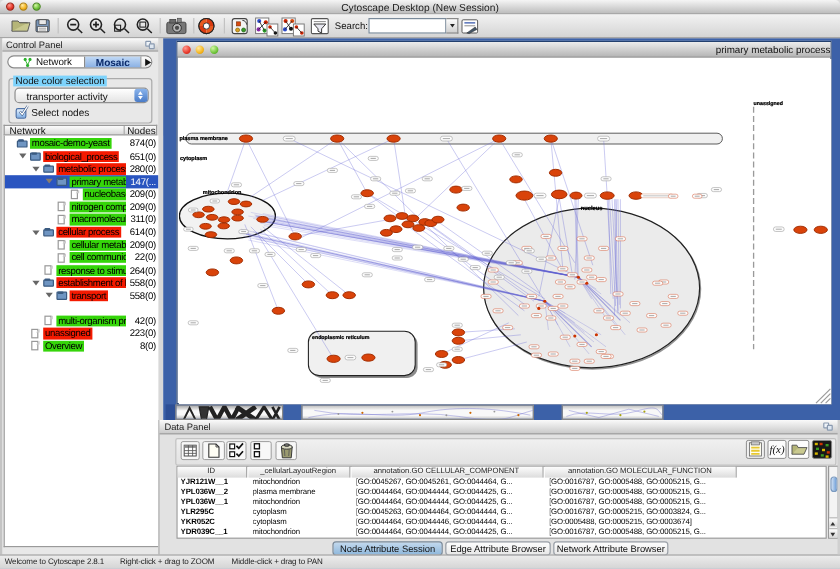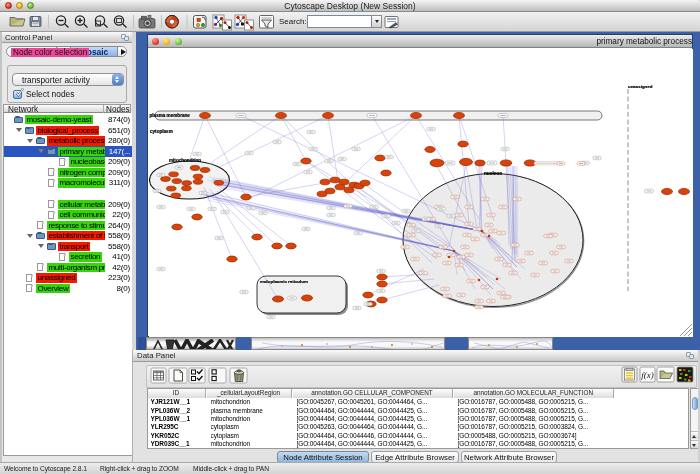--- a/index.html
+++ b/index.html
@@ -120,21 +120,21 @@
         <path d="M2 2 L4 6 M6 2 L4 6" stroke="#2ab02a" stroke-width="0.8" fill="none"></path>
       </svg>
    <div class="abs" style="left:23px;top:0;width:40px;height:11px;font-size:8.2px;line-height:10.5px;color:#111">Network</div>
    <div class="abs" style="left:63px;top:0;width:48px;height:11px;background:linear-gradient(#c2daf6,#7fa8e0);border-left:1px solid #8a8a8a;border-right:1px solid #8a8a8a;text-align:center;font-size:8.4px;font-weight:bold;line-height:10.5px;color:#0a2a6a">Mosaic</div>
    <div class="abs" style="left:111px;top:0;width:10px;height:11px;background:linear-gradient(#fdfdfd,#e0e0e0)">
      <div class="abs" style="left:2.5px;top:2.2px;width:0;height:0;border-top:3.2px solid transparent;border-bottom:3.2px solid transparent;border-left:5px solid #111"></div>
    </div>
  </div>
 
  <div class="abs" style="left:5px;top:33px;width:120px;height:38px;border:1px solid #aaa;border-radius:3px"></div>
- <div class="abs" style="left:9px;top:16px;background:#ec4899;padding:0 2px;font-size:8.2px;color:#111">Node color selection</div>
+ <div class="abs" style="left:9px;top:31px;background:#7dd3fc;padding:0 2px;font-size:8.2px;color:#111">Node color selection</div>
 
  <div class="abs" style="left:10px;top:41px;width:112px;height:12.5px;background:linear-gradient(#ffffff,#e4e4e4);border:1px solid #909090;border-radius:4px;font-size:8.3px;line-height:12px;color:#111;padding-left:9px">transporter activity</div>
  <div class="abs" style="left:110px;top:42px;width:10.5px;height:10.5px;background:linear-gradient(#8ab4ec,#4a7cc8);border-radius:2.5px">
    <div class="abs" style="left:2.6px;top:1.6px;width:0;height:0;border-left:2.6px solid transparent;border-right:2.6px solid transparent;border-bottom:3px solid #fff"></div>
    <div class="abs" style="left:2.6px;top:6px;width:0;height:0;border-left:2.6px solid transparent;border-right:2.6px solid transparent;border-top:3px solid #fff"></div>
  </div>
 
  <div class="abs" style="left:11px;top:57.5px;width:9px;height:9px;background:linear-gradient(#e8f2fc,#7fb0e8);border:1px solid #4a70a8;border-radius:2px"></div>
  <svg class="abs" style="left:11.5px;top:54px" width="11" height="12" viewBox="0 0 11 12">
       <path d="M2.5 7 L4.5 9.3 L9 2.5" stroke="#2a4a7a" stroke-width="2" fill="none"></path>
@@ -193,20 +193,28 @@
           <div style="position:absolute;left:47.7px;top:1px;width:0;height:0;border-left:3px solid transparent;border-bottom:3px solid #ccc"></div>
           <div style="position:absolute;left:54px;top:0.6px;height:9.3px;line-height:9.3px;background:#35d50a;padding:0 1.5px;font-size:8px;letter-spacing:-0.3px;color:#000;white-space:nowrap;overflow:hidden;max-width:47px">nitrogen compo</div>
           <div style="position:absolute;right:2px;top:0.6px;font-size:8px;letter-spacing:-0.2px;line-height:9.3px;color:#000">209(0)</div>
         </div>
         <div style="position:absolute;left:0;top:176.5px;width:128px;height:10.55px">
           <div style="position:absolute;left:43.5px;top:1px;width:6.5px;height:8px;background:#fff;border:0.6px solid #999"></div>
           <div style="position:absolute;left:47.7px;top:1px;width:0;height:0;border-left:3px solid transparent;border-bottom:3px solid #ccc"></div>
           <div style="position:absolute;left:54px;top:0.6px;height:9.3px;line-height:9.3px;background:#35d50a;padding:0 1.5px;font-size:8px;letter-spacing:-0.3px;color:#000;white-space:nowrap;overflow:hidden;max-width:47px">macromolecule</div>
           <div style="position:absolute;right:2px;top:0.6px;font-size:8px;letter-spacing:-0.2px;line-height:9.3px;color:#000">311(0)</div>
         </div>
+        <div style="position:absolute;left:0;top:187.1px;width:128px;height:10.55px">
+          <div style="position:absolute;left:23px;top:3.2px;width:0;height:0;border-left:3.2px solid transparent;border-right:3.2px solid transparent;border-top:4.2px solid #666"></div>
+          <div style="position:absolute;left:32px;top:2.2px;width:9px;height:6.5px;background:#6f95c2;border:0.5px solid #3a5a80;border-radius:1px">
+            <div style="position:absolute;left:0;top:-1.6px;width:4.5px;height:2px;background:#6f95c2;border:0.5px solid #3a5a80;border-radius:1px"></div>
+          </div>
+          <div style="position:absolute;left:43px;top:0.6px;height:9.3px;line-height:9.3px;background:#f41a00;padding:0 1.5px;font-size:8px;letter-spacing:-0.3px;color:#000;white-space:nowrap;overflow:hidden;max-width:58px">cellular process</div>
+          <div style="position:absolute;right:2px;top:0.6px;font-size:8px;letter-spacing:-0.2px;line-height:9.3px;color:#000">614(0)</div>
+        </div>
         <div style="position:absolute;left:0;top:197.6px;width:128px;height:10.55px">
           <div style="position:absolute;left:43.5px;top:1px;width:6.5px;height:8px;background:#fff;border:0.6px solid #999"></div>
           <div style="position:absolute;left:47.7px;top:1px;width:0;height:0;border-left:3px solid transparent;border-bottom:3px solid #ccc"></div>
           <div style="position:absolute;left:54px;top:0.6px;height:9.3px;line-height:9.3px;background:#35d50a;padding:0 1.5px;font-size:8px;letter-spacing:-0.3px;color:#000;white-space:nowrap;overflow:hidden;max-width:47px">cellular metabo</div>
           <div style="position:absolute;right:2px;top:0.6px;font-size:8px;letter-spacing:-0.2px;line-height:9.3px;color:#000">209(0)</div>
         </div>
         <div style="position:absolute;left:0;top:208.2px;width:128px;height:10.55px">
           <div style="position:absolute;left:43.5px;top:1px;width:6.5px;height:8px;background:#fff;border:0.6px solid #999"></div>
           <div style="position:absolute;left:47.7px;top:1px;width:0;height:0;border-left:3px solid transparent;border-bottom:3px solid #ccc"></div>
           <div style="position:absolute;left:54px;top:0.6px;height:9.3px;line-height:9.3px;background:#35d50a;padding:0 1.5px;font-size:8px;letter-spacing:-0.3px;color:#000;white-space:nowrap;overflow:hidden;max-width:47px">cell communicat</div>
@@ -226,26 +234,20 @@
           <div style="position:absolute;left:43px;top:0.6px;height:9.3px;line-height:9.3px;background:#f41a00;padding:0 1.5px;font-size:8px;letter-spacing:-0.3px;color:#000;white-space:nowrap;overflow:hidden;max-width:58px">establishment of lo</div>
           <div style="position:absolute;right:2px;top:0.6px;font-size:8px;letter-spacing:-0.2px;line-height:9.3px;color:#000">558(0)</div>
         </div>
         <div style="position:absolute;left:0;top:239.8px;width:128px;height:10.55px">
           <div style="position:absolute;left:34px;top:3.2px;width:0;height:0;border-left:3.2px solid transparent;border-right:3.2px solid transparent;border-top:4.2px solid #666"></div>
           <div style="position:absolute;left:43px;top:2.2px;width:9px;height:6.5px;background:#6f95c2;border:0.5px solid #3a5a80;border-radius:1px">
             <div style="position:absolute;left:0;top:-1.6px;width:4.5px;height:2px;background:#6f95c2;border:0.5px solid #3a5a80;border-radius:1px"></div>
           </div>
           <div style="position:absolute;left:54px;top:0.6px;height:9.3px;line-height:9.3px;background:#f41a00;padding:0 1.5px;font-size:8px;letter-spacing:-0.3px;color:#000;white-space:nowrap;overflow:hidden;max-width:47px">transport</div>
           <div style="position:absolute;right:2px;top:0.6px;font-size:8px;letter-spacing:-0.2px;line-height:9.3px;color:#000">558(0)</div>
-        </div>
-        <div style="position:absolute;left:0;top:250.4px;width:128px;height:10.55px">
-          <div style="position:absolute;left:54.5px;top:1px;width:6.5px;height:8px;background:#fff;border:0.6px solid #999"></div>
-          <div style="position:absolute;left:58.7px;top:1px;width:0;height:0;border-left:3px solid transparent;border-bottom:3px solid #ccc"></div>
-          <div style="position:absolute;left:65px;top:0.6px;height:9.3px;line-height:9.3px;background:#35d50a;padding:0 1.5px;font-size:8px;letter-spacing:-0.3px;color:#000;white-space:nowrap;overflow:hidden;max-width:36px">secretion</div>
-          <div style="position:absolute;right:2px;top:0.6px;font-size:8px;letter-spacing:-0.2px;line-height:9.3px;color:#000">41(0)</div>
         </div>
         <div style="position:absolute;left:0;top:260.9px;width:128px;height:10.55px">
           <div style="position:absolute;left:32.5px;top:1px;width:6.5px;height:8px;background:#fff;border:0.6px solid #999"></div>
           <div style="position:absolute;left:36.7px;top:1px;width:0;height:0;border-left:3px solid transparent;border-bottom:3px solid #ccc"></div>
           <div style="position:absolute;left:43px;top:0.6px;height:9.3px;line-height:9.3px;background:#35d50a;padding:0 1.5px;font-size:8px;letter-spacing:-0.3px;color:#000;white-space:nowrap;overflow:hidden;max-width:58px">multi-organism pro</div>
           <div style="position:absolute;right:2px;top:0.6px;font-size:8px;letter-spacing:-0.2px;line-height:9.3px;color:#000">42(0)</div>
         </div>
         <div style="position:absolute;left:0;top:271.4px;width:128px;height:10.55px">
           <div style="position:absolute;left:21.5px;top:1px;width:6.5px;height:8px;background:#fff;border:0.6px solid #999"></div>
           <div style="position:absolute;left:25.7px;top:1px;width:0;height:0;border-left:3px solid transparent;border-bottom:3px solid #ccc"></div>

